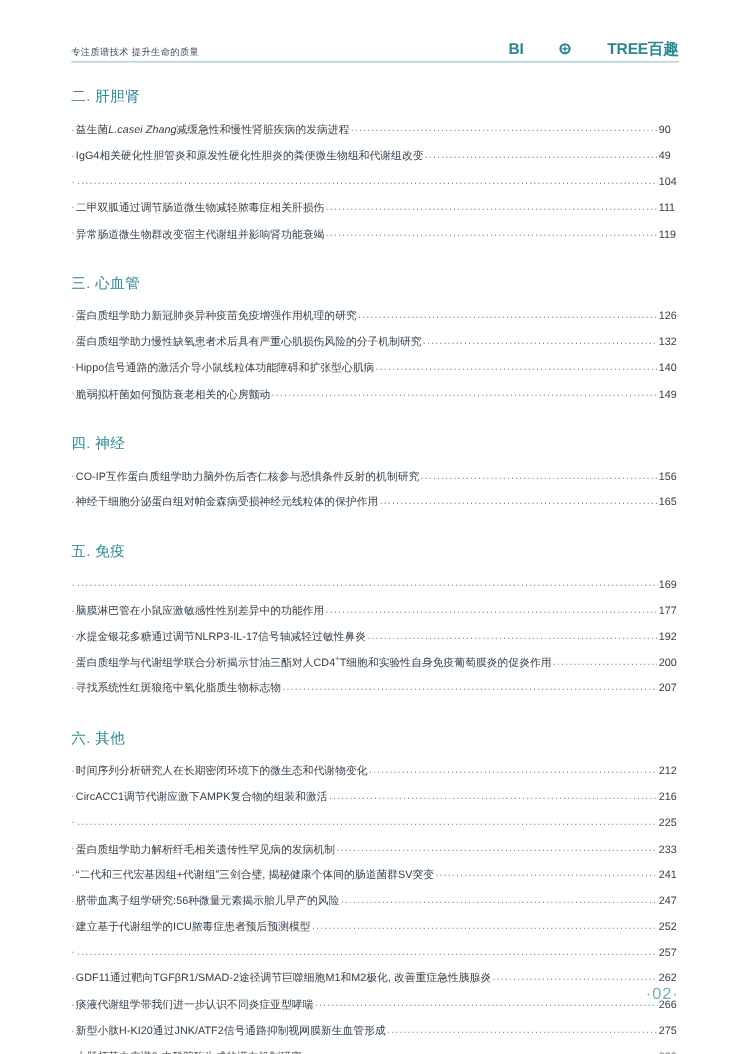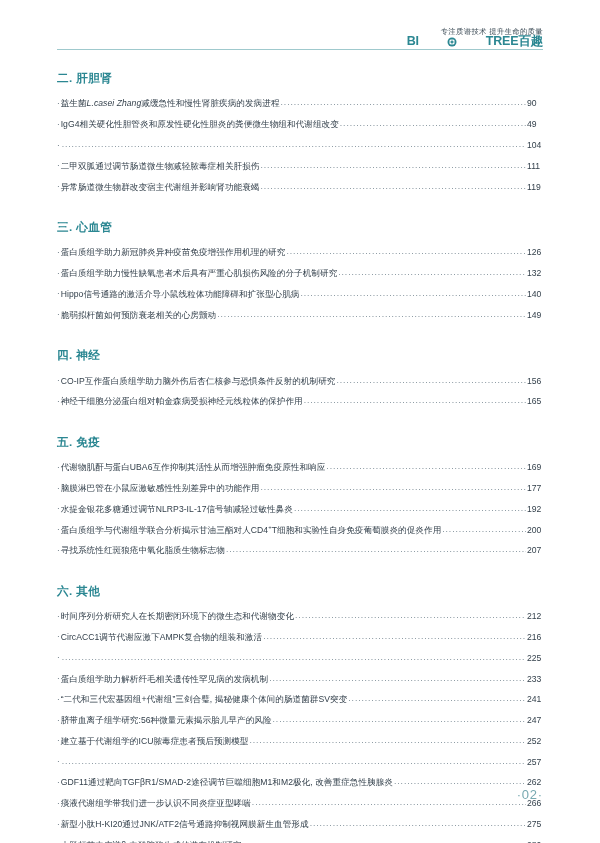--- a/index.html
+++ b/index.html
@@ -31,21 +31,20 @@
     top: 28px;
     left: 57px;
     right: 57px;
     height: 24px;
   }
   .header-row {
     display: flex;
     align-items: flex-end;
     justify-content: space-between;
     height: 17px;
-    flex-direction: column;
   }
   .header-tagline {
     font-size: 7.4px;
     letter-spacing: 0.3px;
     color: #3b4a55;
     line-height: 1;
     white-space: nowrap;
   }
   .header-logo {
     display: flex;
@@ -81,21 +80,21 @@
     width: 487px;
   }
 
   .section {
     margin-bottom: 22px;
   }
   .section:last-child { margin-bottom: 0; }
 
   .section-title {
     font-size: 11.6px;
-    font-weight: bold;
+    font-weight: normal;
     color: #2b8792;
     letter-spacing: 0.4px;
     margin: 0 0 8px 0;
     line-height: 1.3;
   }
 
   .toc-entry {
     display: flex;
     align-items: baseline;
     font-size: 8.6px;
@@ -255,21 +254,20 @@
           <span class="entry-bullet">·</span>
           <span class="entry-title">神经干细胞分泌蛋白组对帕金森病受损神经元线粒体的保护作用</span>
           <span class="entry-dots"></span>
           <span class="entry-page">165</span>
         </div>
       </div>
       <div class="section">
         <div class="section-title">五. 免疫</div>
         <div class="toc-entry">
           <span class="entry-bullet">·</span>
-          <span class="entry-title">代谢物肌酐与蛋白UBA6互作抑制其活性从而增强肿瘤免疫原性和响应</span>
           <span class="entry-dots"></span>
           <span class="entry-page">169</span>
         </div>
         <div class="toc-entry">
           <span class="entry-bullet">·</span>
           <span class="entry-title">脑膜淋巴管在小鼠应激敏感性性别差异中的功能作用</span>
           <span class="entry-dots"></span>
           <span class="entry-page">177</span>
         </div>
         <div class="toc-entry">

